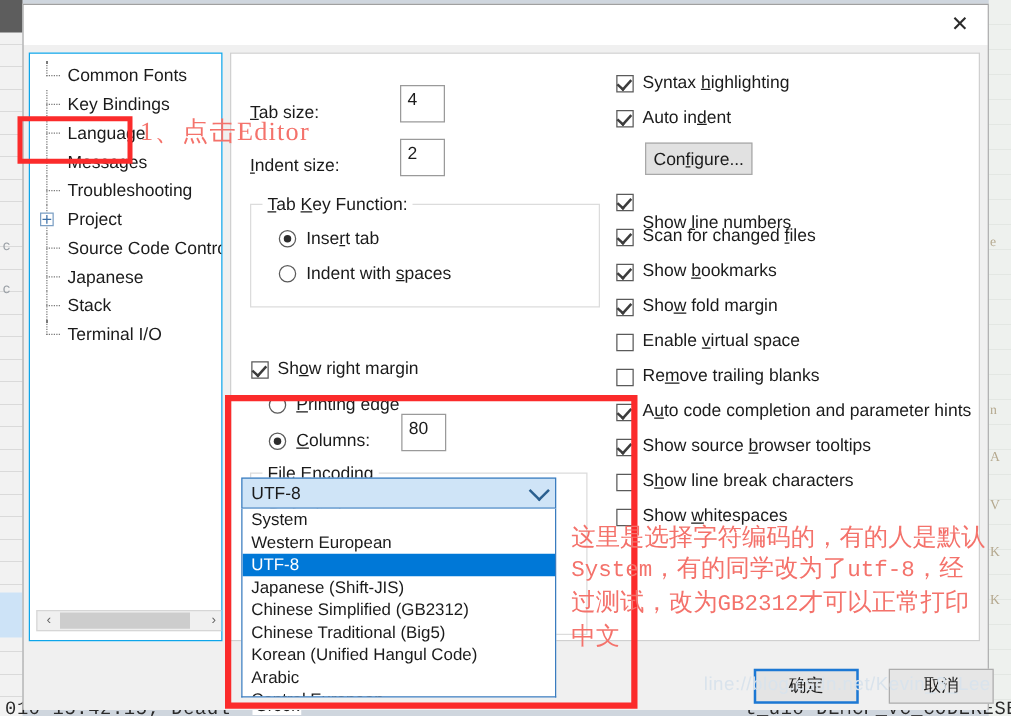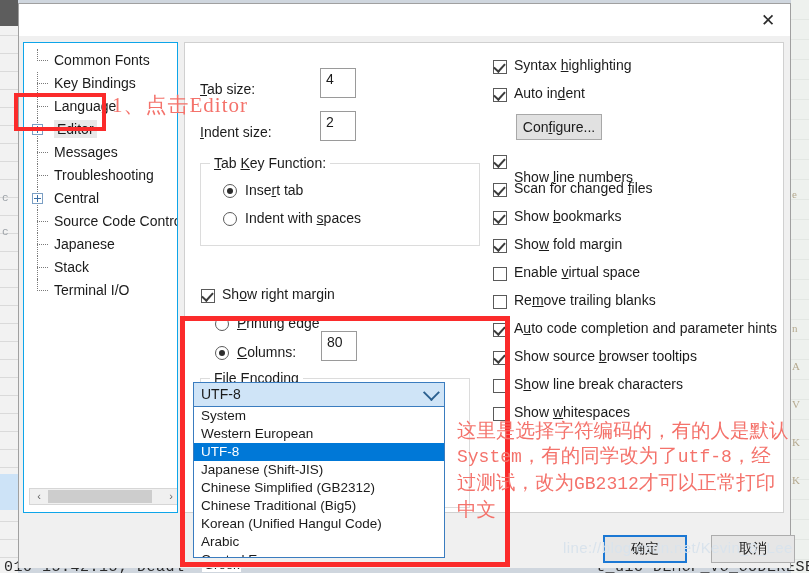--- a/index.html
+++ b/index.html
@@ -160,39 +160,34 @@
       <div class="tnode">
         <span class="vline"></span>
         <span class="dots"></span>
         <span class="lbl">Key Bindings</span>
       </div>
       <div class="tnode">
         <span class="vline"></span>
         <span class="dots"></span>
         <span class="lbl">Language</span>
       </div>
-      <div class="tnode sel">
+      <div class="tnode">
+        <span class="vline"></span>
+        <span class="dots"></span>
+        <span class="lbl">Messages</span>
+      </div>
+      <div class="tnode">
+        <span class="vline"></span>
+        <span class="dots"></span>
+        <span class="lbl">Troubleshooting</span>
+      </div>
+      <div class="tnode">
         <span class="vline"></span>
         <span class="plus"></span>
-        <span class="lbl">Editor</span>
-      </div>
-      <div class="tnode">
-        <span class="vline"></span>
-        <span class="dots"></span>
-        <span class="lbl">Messages</span>
-      </div>
-      <div class="tnode">
-        <span class="vline"></span>
-        <span class="dots"></span>
-        <span class="lbl">Troubleshooting</span>
-      </div>
-      <div class="tnode">
-        <span class="vline"></span>
-        <span class="plus"></span>
-        <span class="lbl">Central</span>
+        <span class="lbl">Project</span>
       </div>
       <div class="tnode">
         <span class="vline"></span>
         <span class="dots"></span>
         <span class="lbl">Source Code Contro</span>
       </div>
       <div class="tnode">
         <span class="vline"></span>
         <span class="dots"></span>
         <span class="lbl">Japanese</span>

